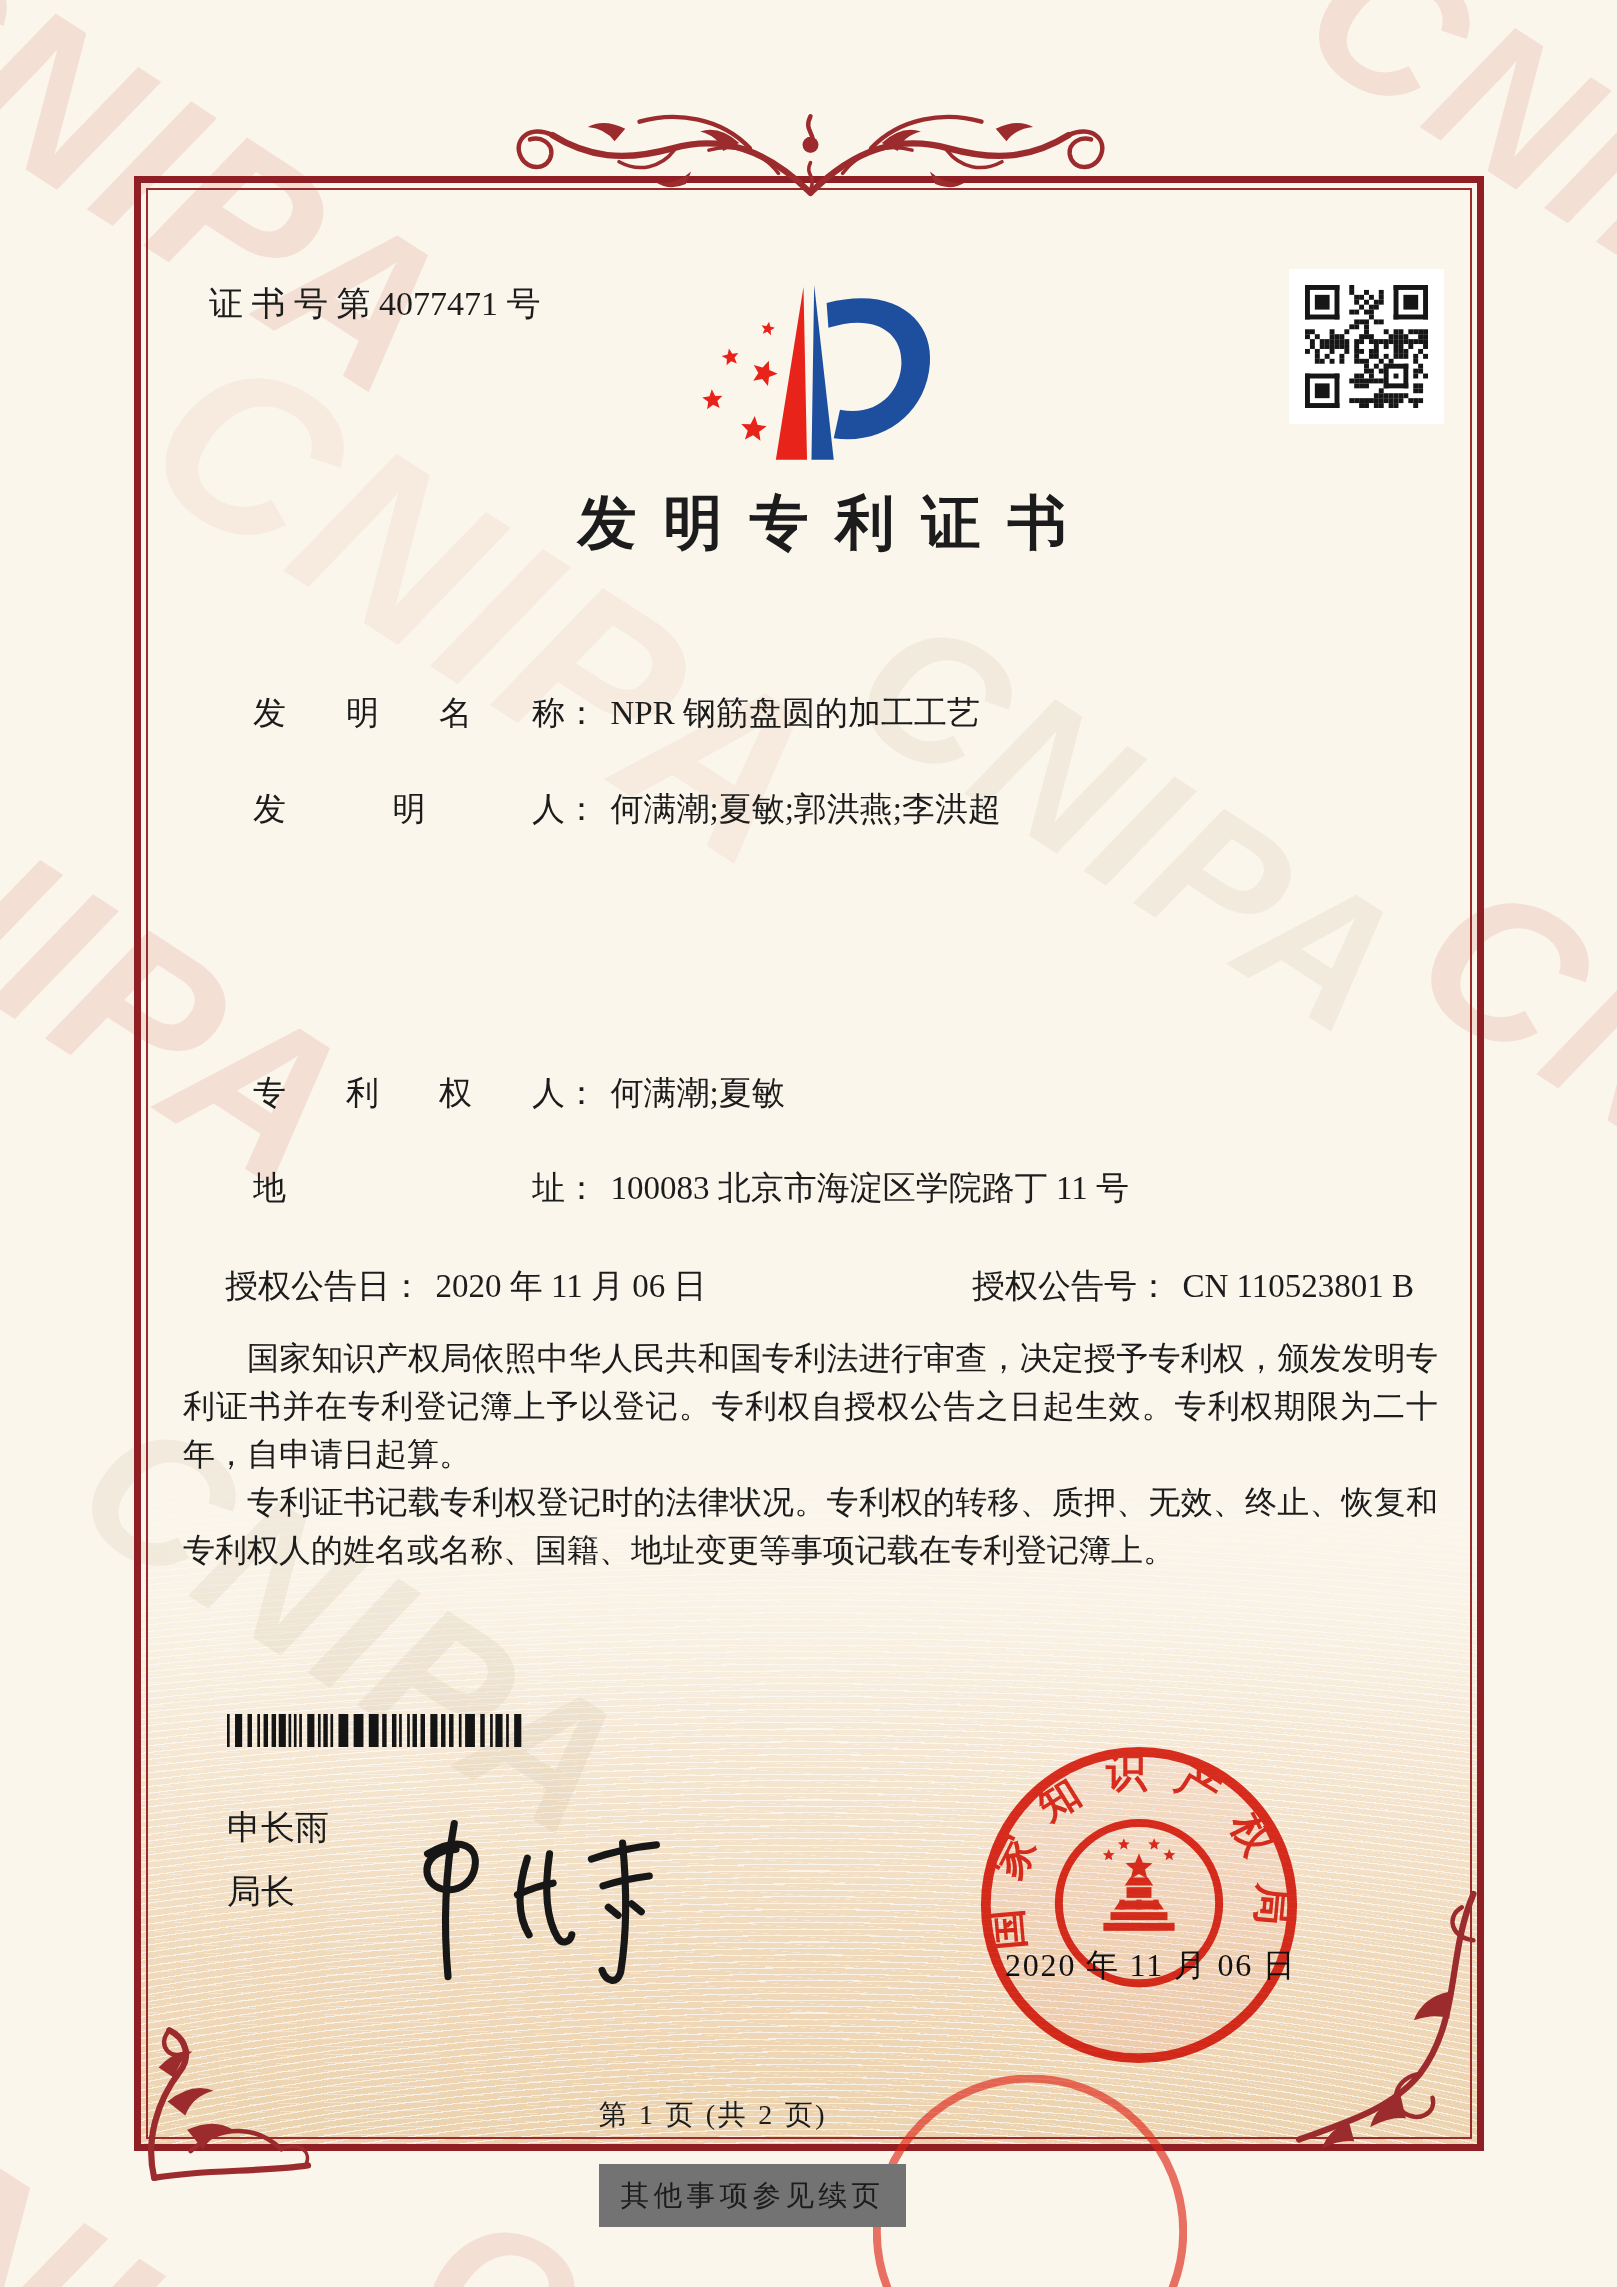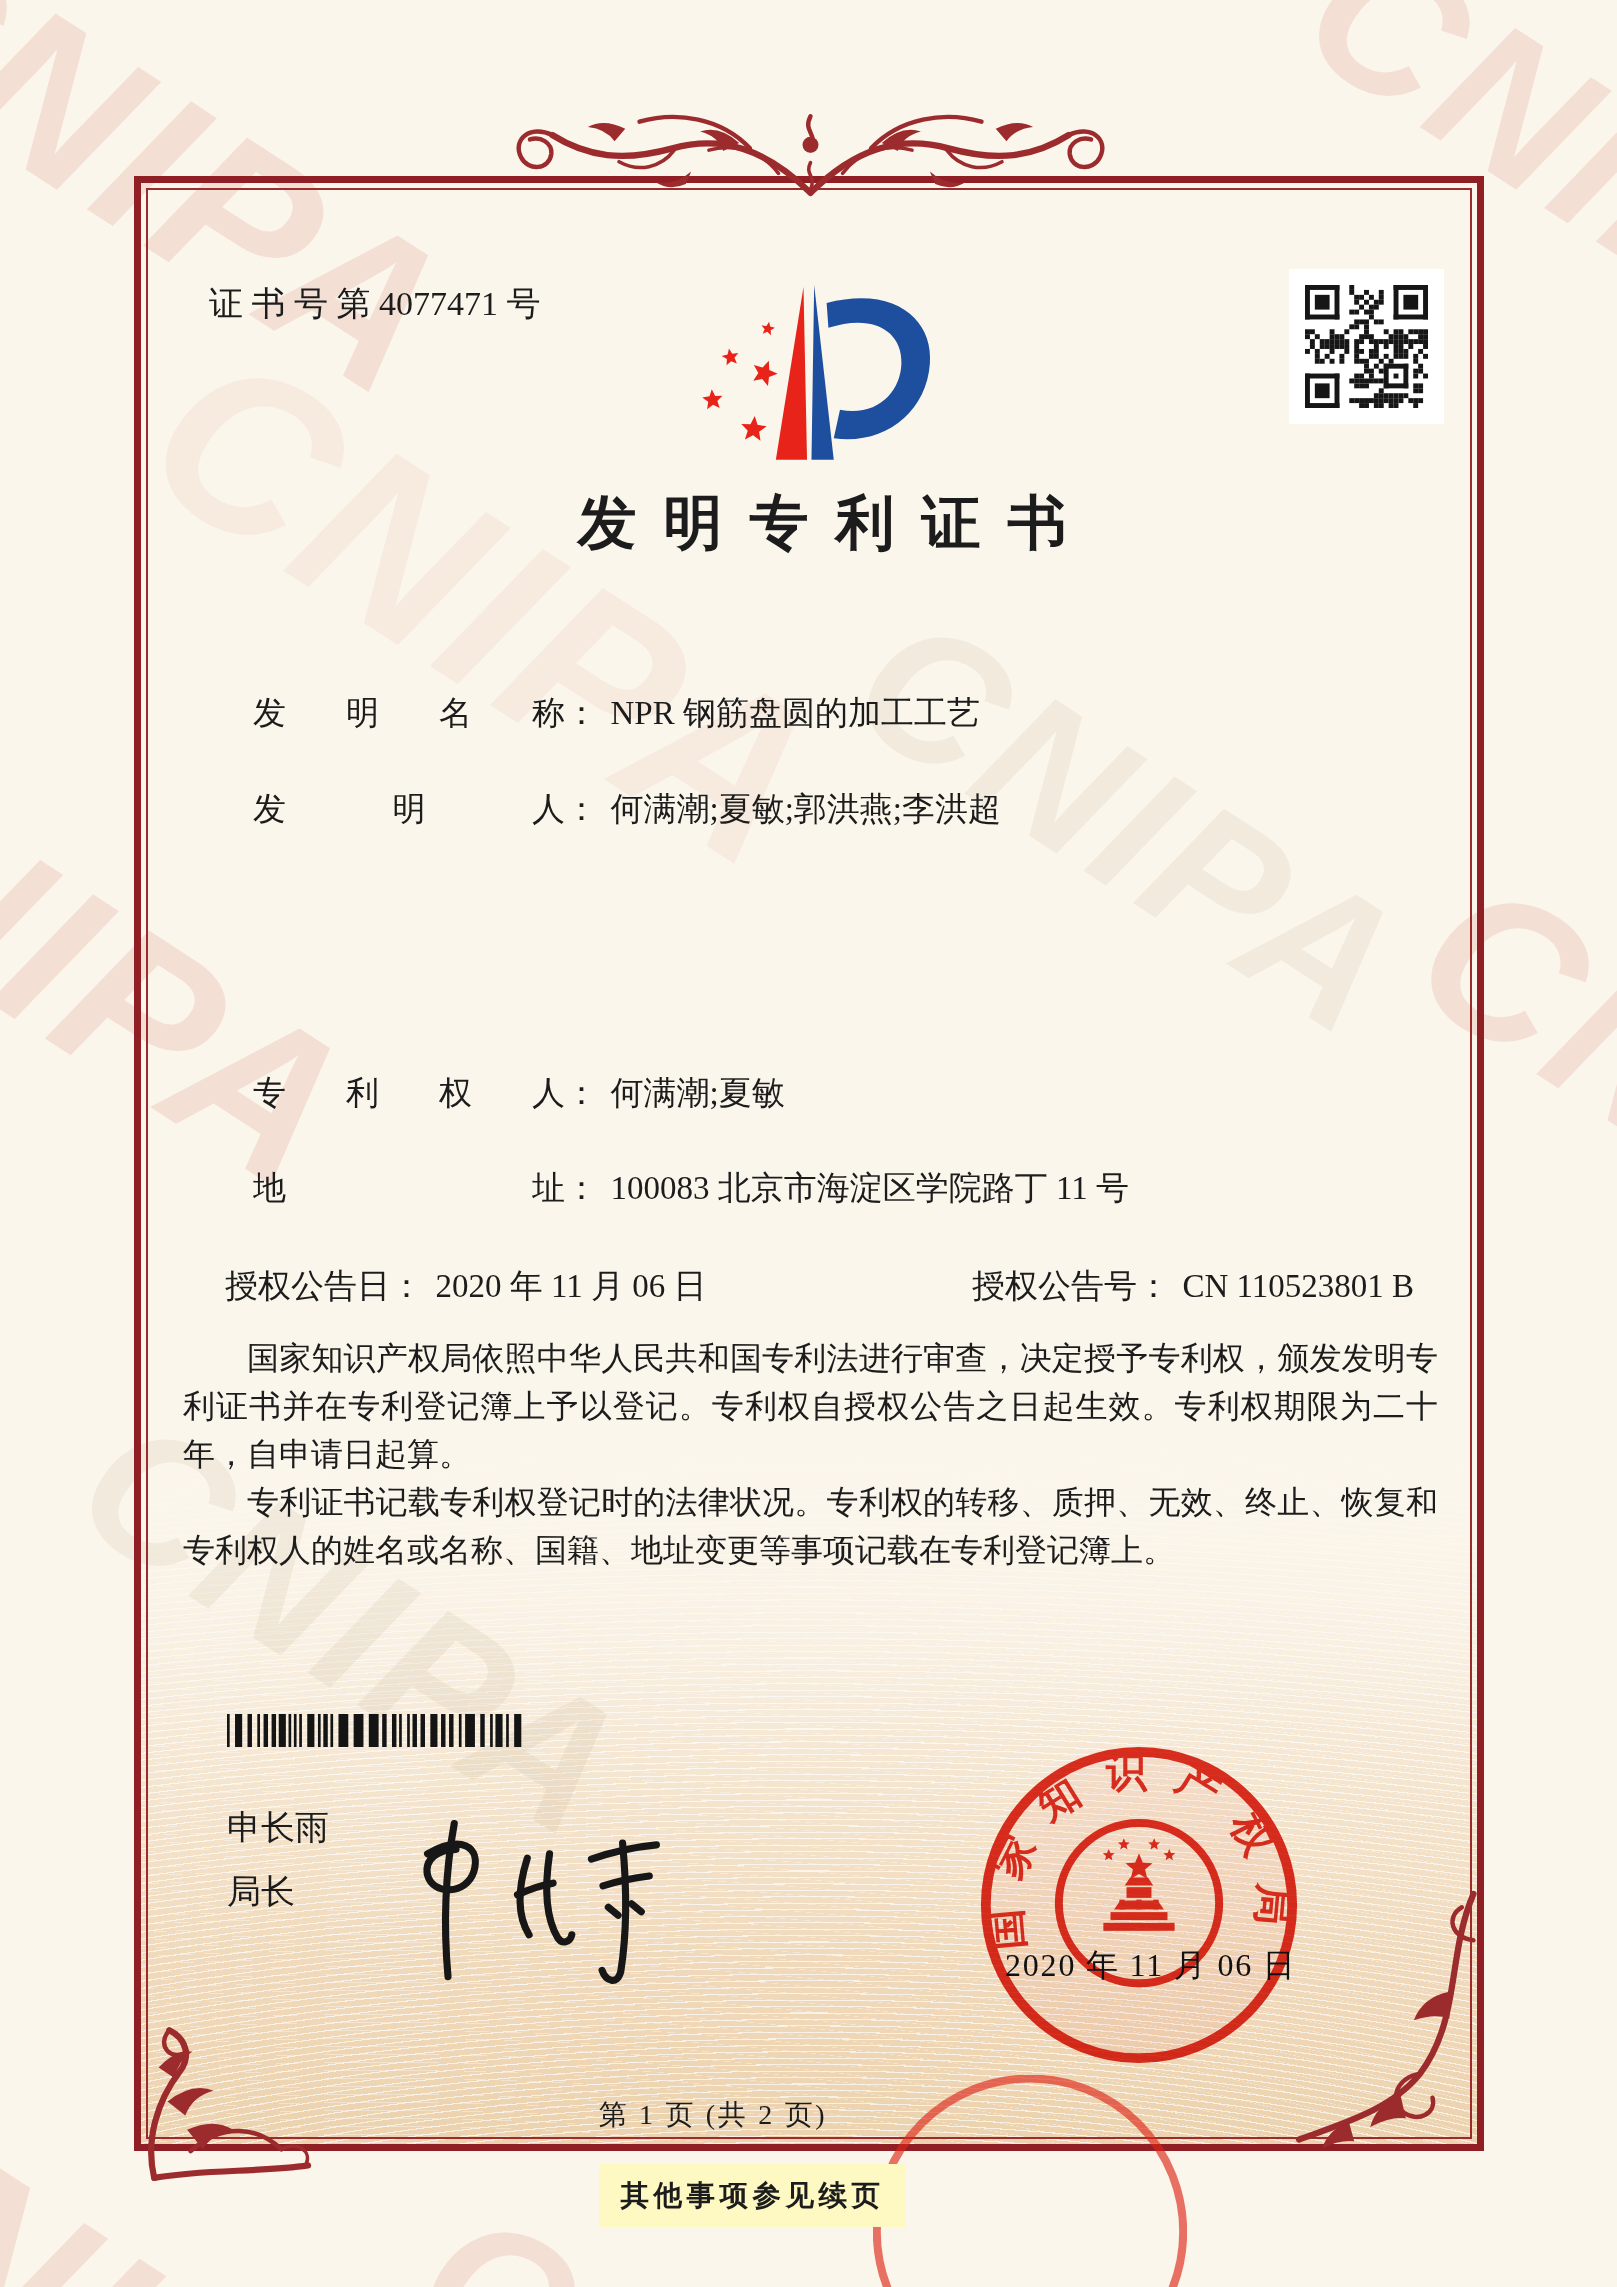--- a/index.html
+++ b/index.html
@@ -54,22 +54,22 @@
     font-family:"Liberation Sans","DejaVu Sans",sans-serif;margin-top:15px;}
   .sig-name{position:absolute;left:227px;top:1805px;font-size:34px;z-index:4;
     font-family:"Liberation Sans","DejaVu Sans",sans-serif;}
   .sig-hand{position:absolute;left:383px;top:1809px;z-index:4;}
   .seal{position:absolute;left:968px;top:1734px;z-index:5;mix-blend-mode:multiply;opacity:.95;}
   .seal-date{position:absolute;left:1005px;top:1944px;font-size:32px;letter-spacing:1.8px;
     color:#111;z-index:6;white-space:nowrap;}
   .seal-arc2{position:absolute;left:873px;top:2075px;z-index:4;opacity:.8;}
   .page-info{position:absolute;left:535px;top:2096px;width:356px;text-align:center;
     font-size:28px;letter-spacing:2.7px;z-index:4;}
-  .foot-note{position:absolute;left:599px;top:2164px;background:#fef9c3;
-    padding:12.5px 21.4px;font-size:28.5px;letter-spacing:4.5px;z-index:4;font-weight:bold;}
+  .foot-note{position:absolute;left:599px;top:2164px;background:#737373;
+    padding:12.5px 21.4px;font-size:28.5px;letter-spacing:4.5px;z-index:4;}
   
   .ornament-top{position:absolute;left:497px;top:93px;z-index:6;}
   .corner-bl{position:absolute;left:105px;top:2016px;z-index:6;}
   .corner-br{position:absolute;left:1267px;top:1885px;z-index:6;}
 </style>
 </head>
 <body>
 
 <div id="page">
 

